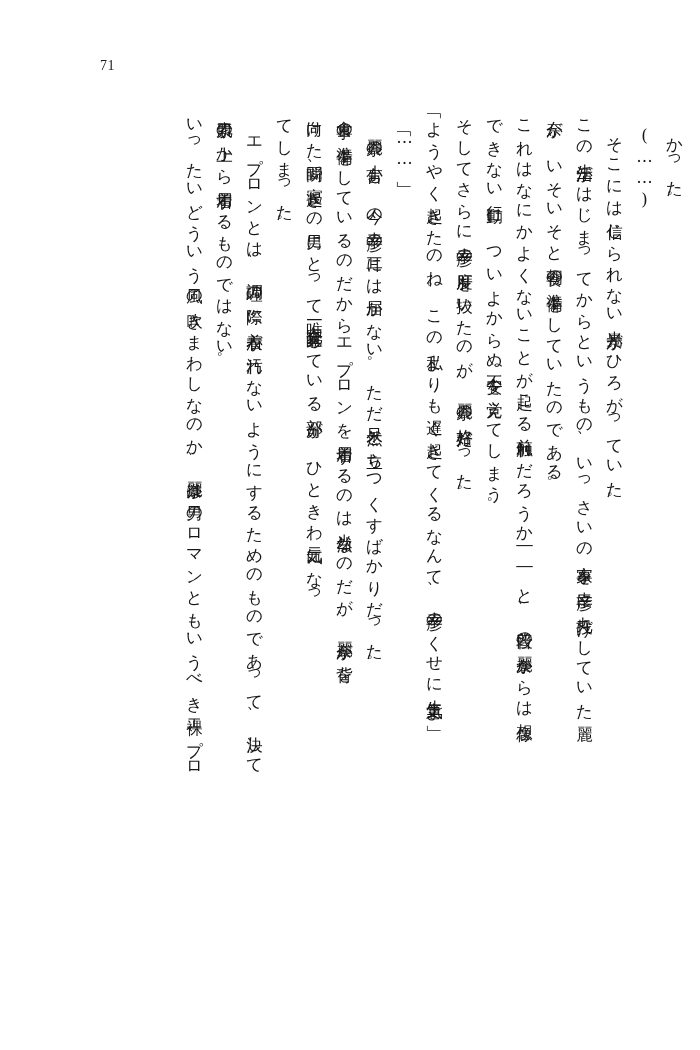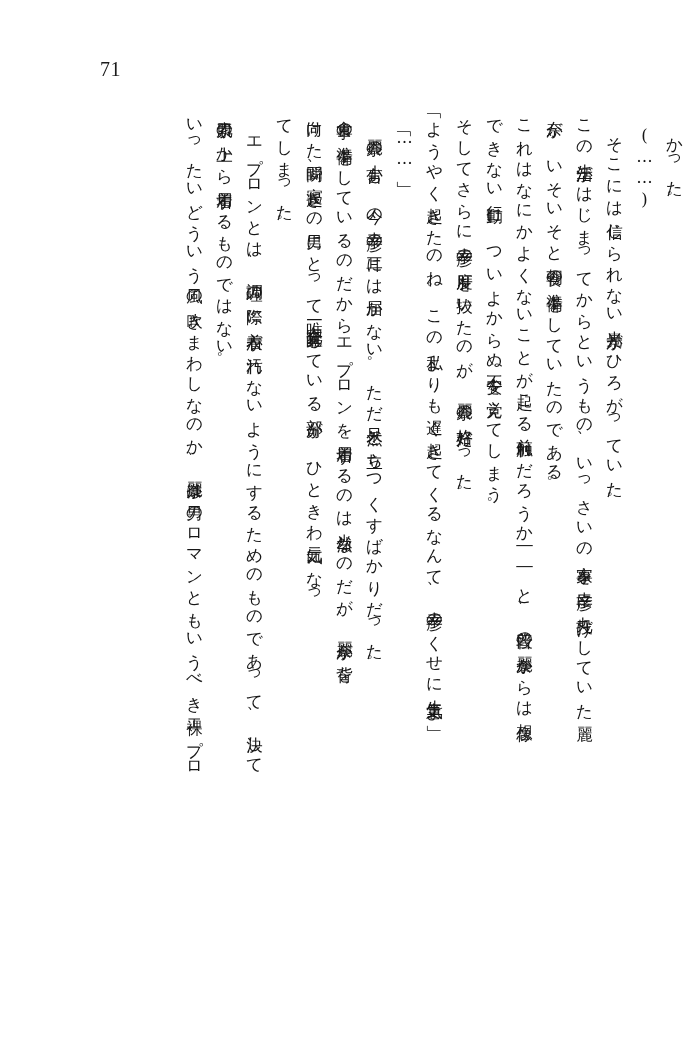--- a/index.html
+++ b/index.html
@@ -13,21 +13,21 @@
     height: 1050px;
     background: #ffffff;
     overflow: hidden;
     font-family: "Liberation Serif", "DejaVu Serif", serif;
     color: #1a1a1a;
   }
   .page-number {
     position: absolute;
     top: 58px;
     left: 100px;
-    font-size: 20px;
+    font-size: 14px;
     letter-spacing: 0.5px;
     color: #1a1a1a;
     font-family: "Liberation Serif", "DejaVu Serif", serif;
   }
   .body-text {
     position: absolute;
     top: 108px;
     right: 78px;
     left: 96px;
     height: 880px;

